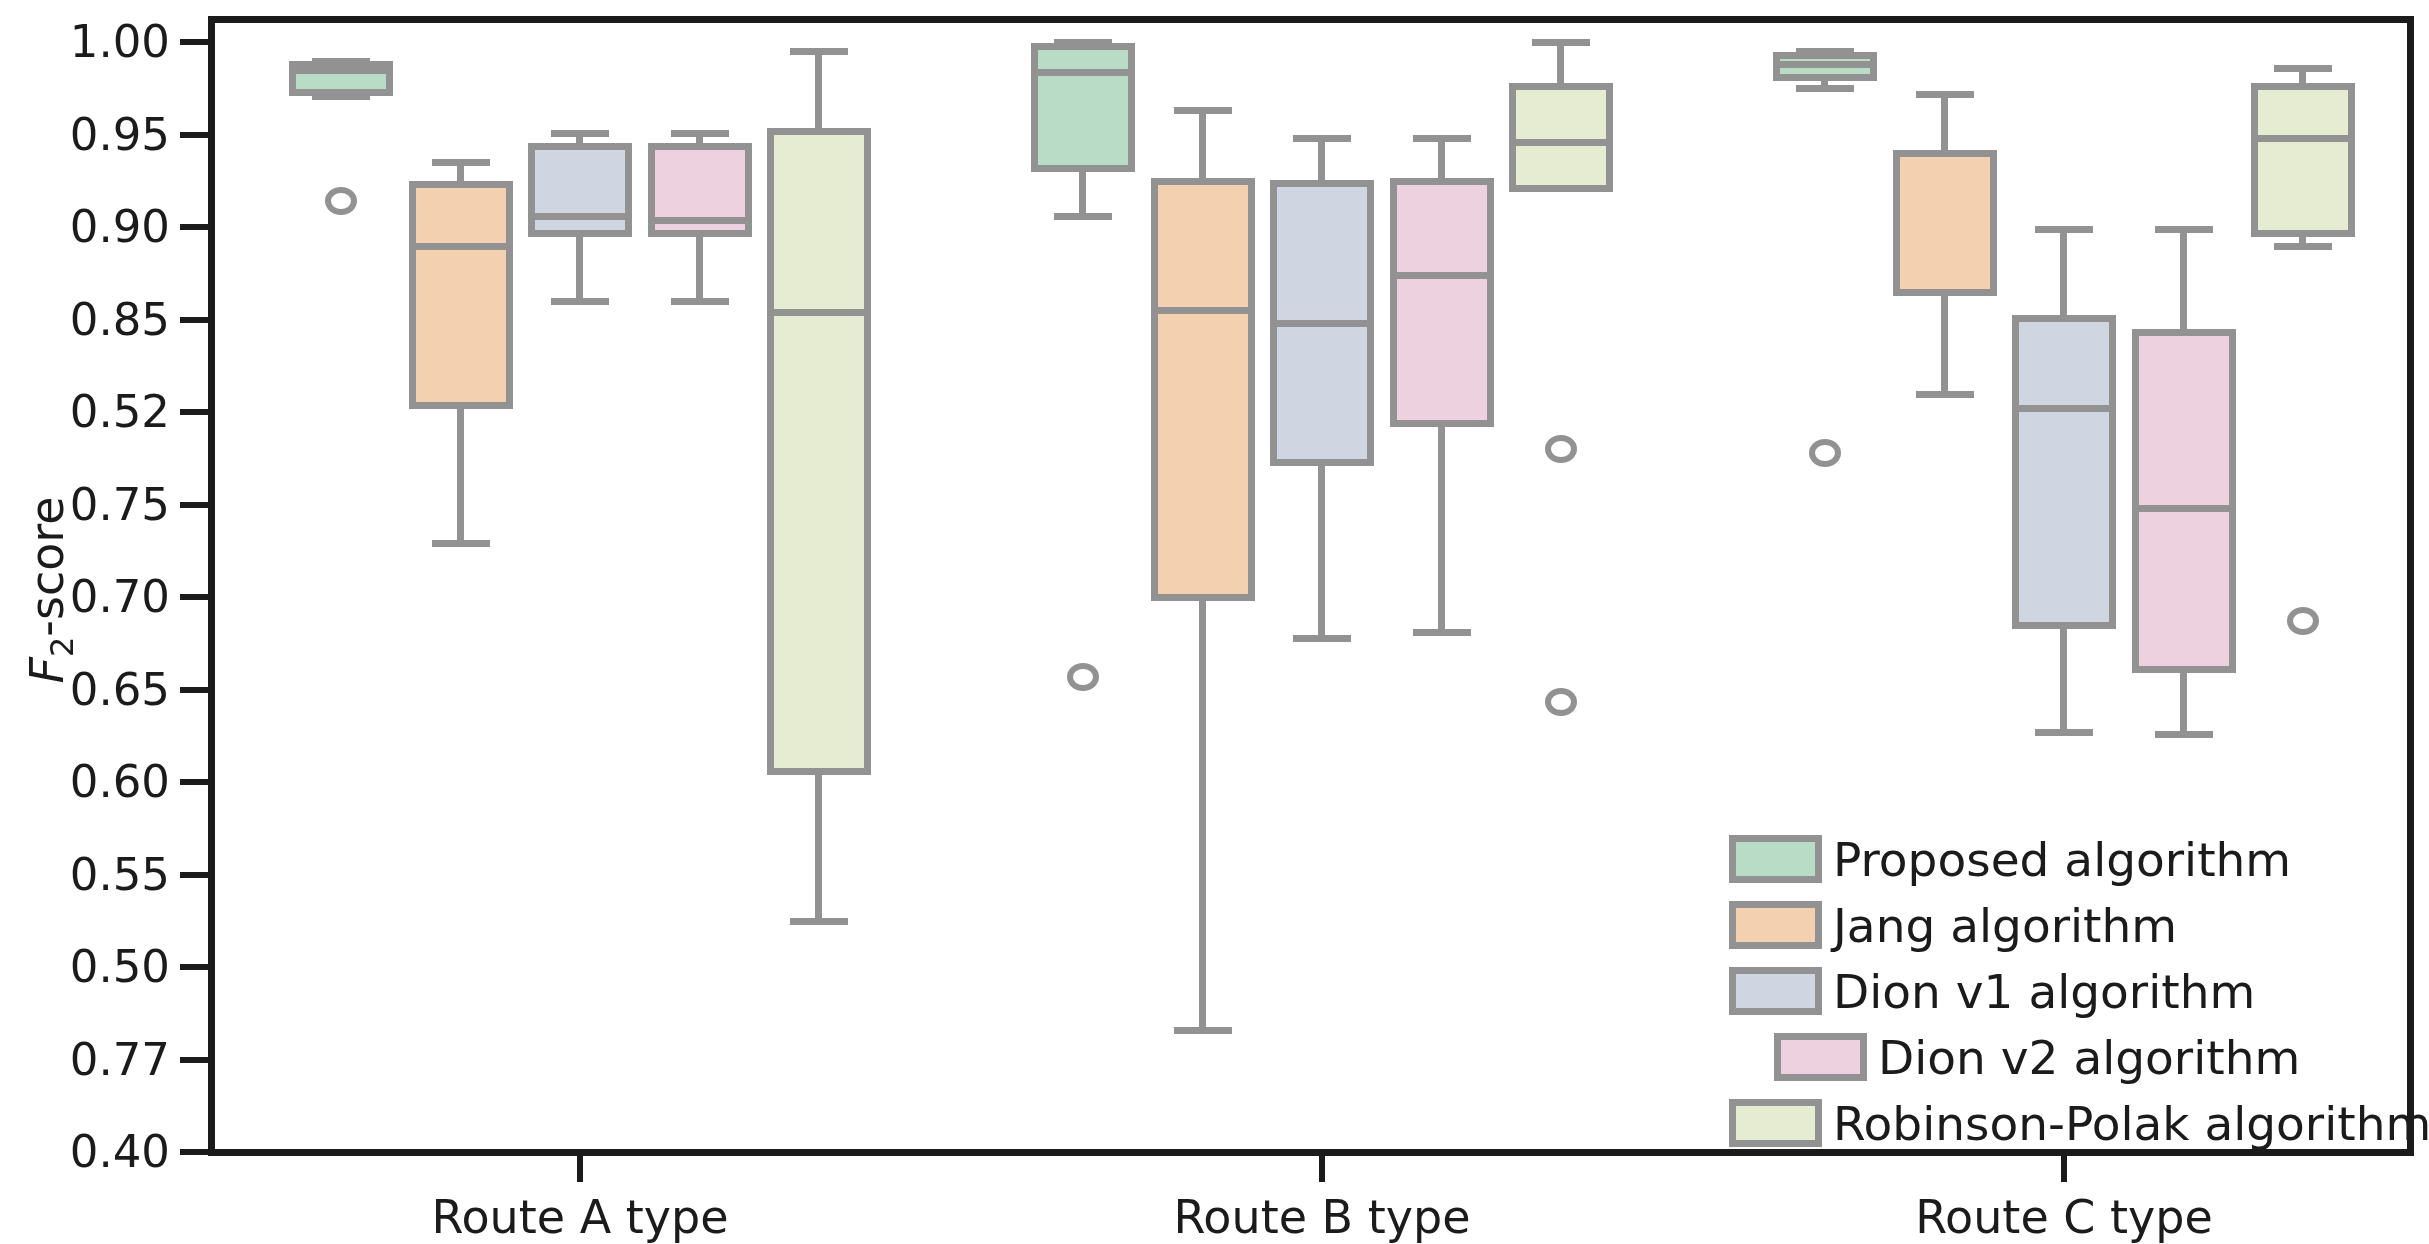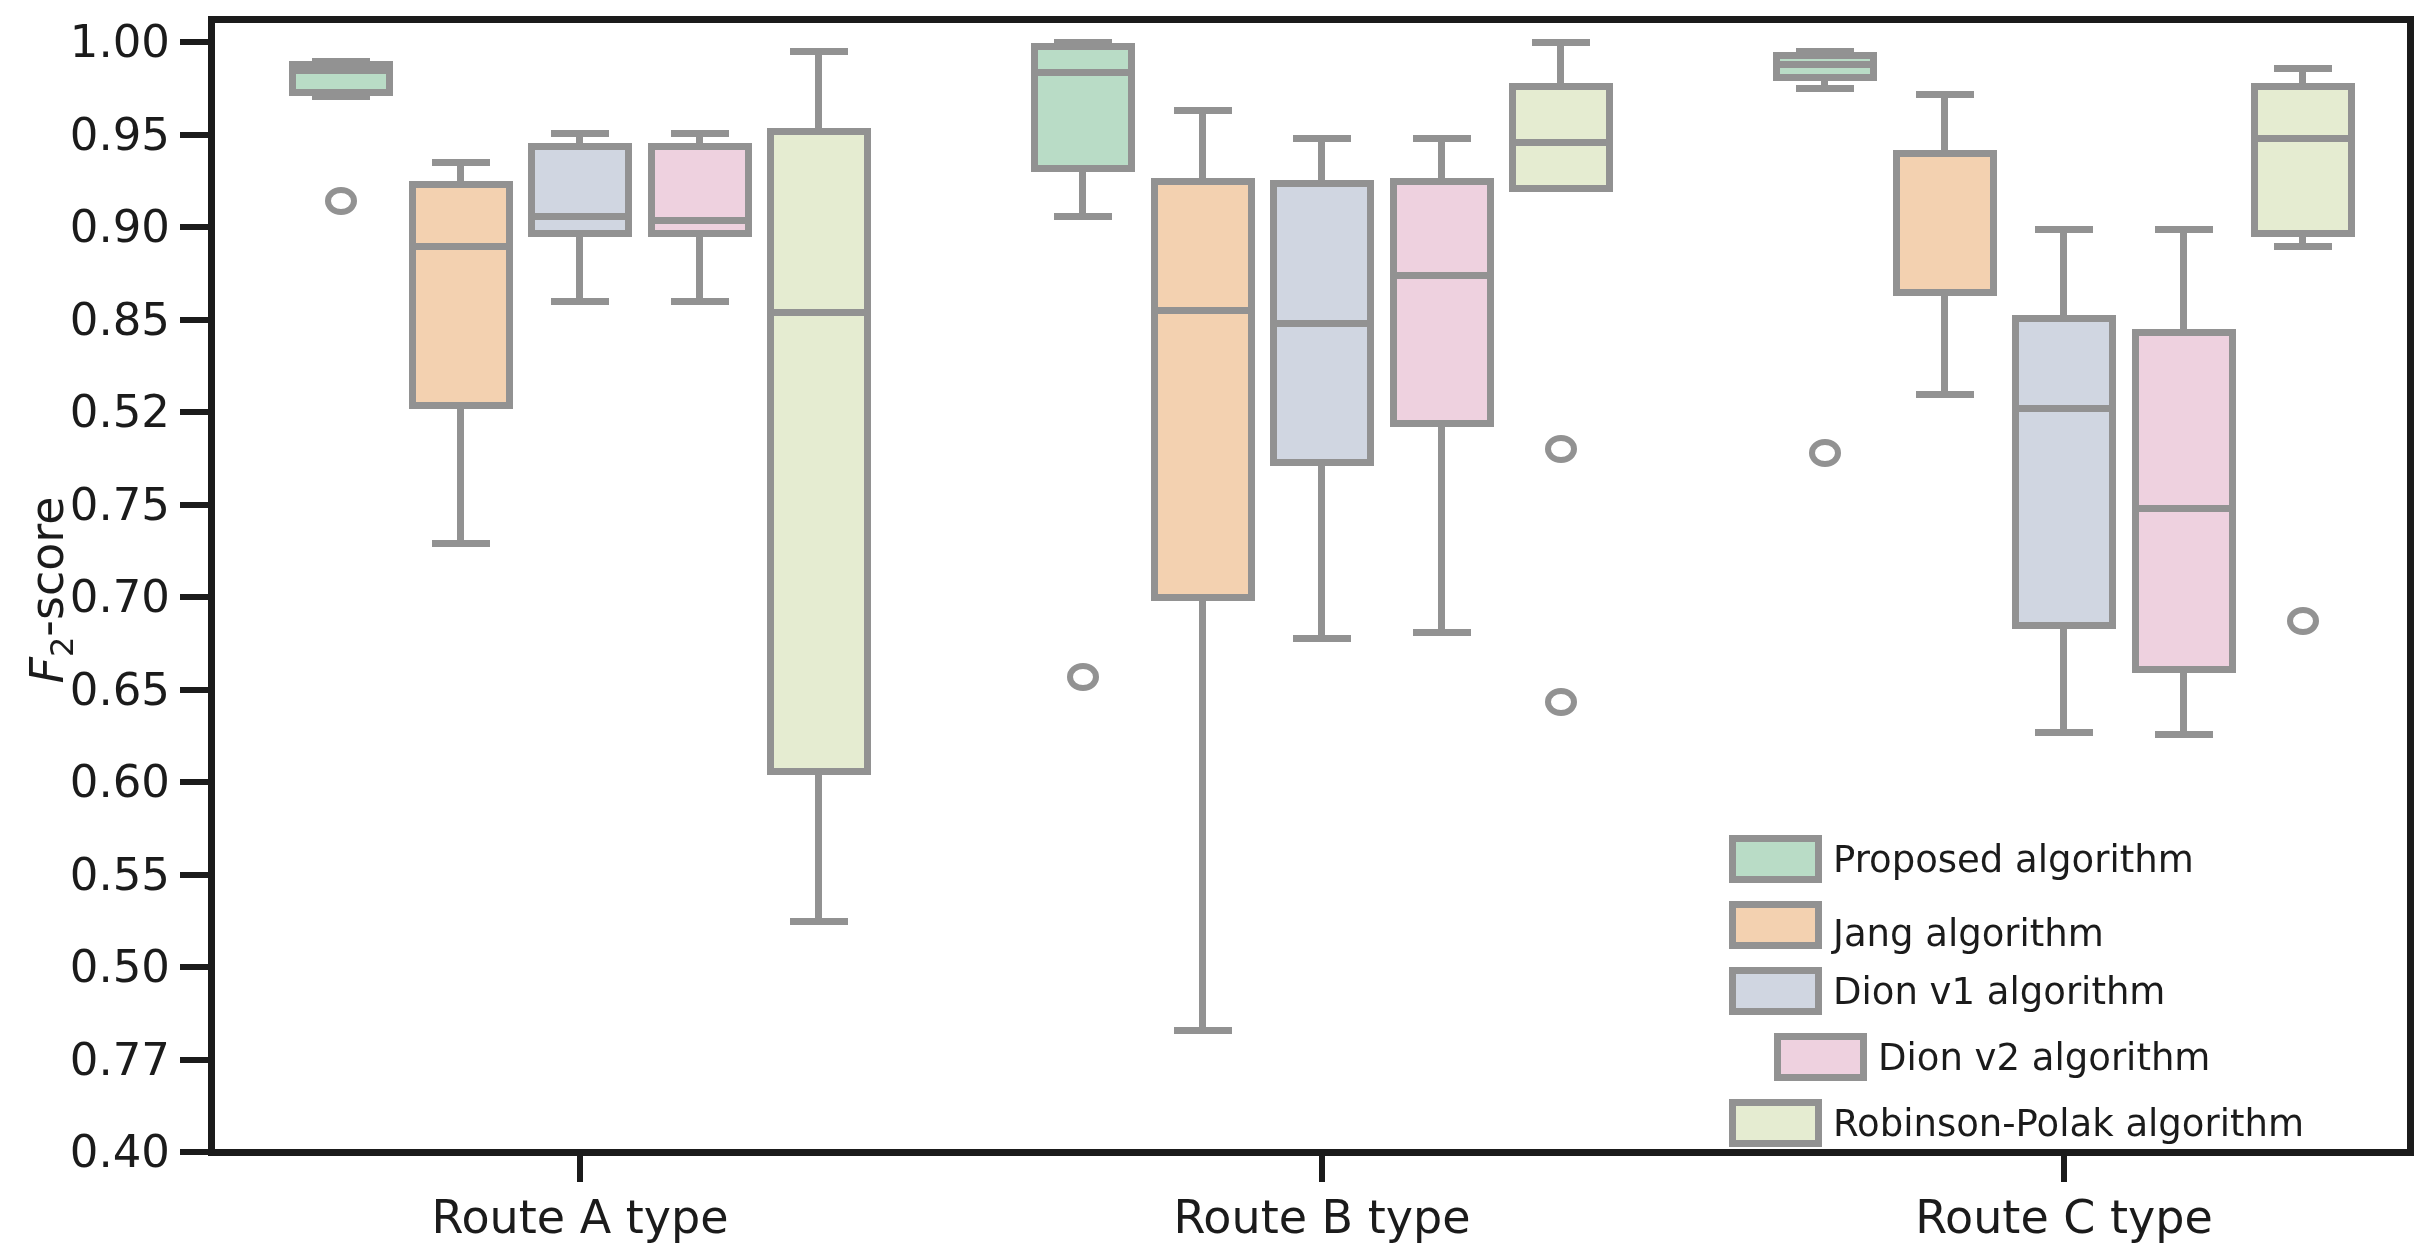--- a/index.html
+++ b/index.html
@@ -11,21 +11,21 @@
   .ytick-label{font-size:45px;line-height:54px;text-align:right;white-space:nowrap;}
   .xtick-label{font-size:46px;line-height:54px;text-align:center;white-space:nowrap;}
   .y-title{font-size:46px;line-height:60px;text-align:center;white-space:nowrap;
            transform:rotate(-90deg);}
   .y-title i{font-style:italic;}
   .y-title sub{font-size:32px;}
   .box-rect{box-sizing:border-box;border:7px solid #929292;}
   .median-line,.whisker-line,.whisker-cap{background:#929292;}
   .outlier{box-sizing:border-box;border:6px solid #929292;border-radius:50%;background:transparent;}
   .legend-swatch{box-sizing:border-box;border:7px solid #929292;}
-  .legend-label{font-size:37px;line-height:50px;white-space:nowrap;}
+  .legend-label{font-size:47px;line-height:50px;white-space:nowrap;}
 </style>
 </head>
 <body>
 
 <div class="fig">
   <div id="plot-frame" class="abs" style="left:208px;top:16px;width:2206px;height:1140px;"></div>
 
   <div class="abs y-title" style="left:-103px;top:560px;width:300px;height:60px;">
     <i>F</i><sub>2</sub><span>-score</span>
   </div>
@@ -193,21 +193,21 @@
         <div class="abs outlier" style="left: 2287px; top: 607.05px; width: 32px; height: 28px;"></div>
       </div>
     </div>
   <div id="legend">
       <div class="abs " style="left: 1729px; top: 835px; width: 700px; height: 48px;">
         <div class="abs legend-swatch" style="left: 0px; top: 0px; width: 93px; height: 48px; background: rgb(185, 220, 198);"></div>
         <div class="abs legend-label" style="left: 104px; top: 0px;">Proposed algorithm</div>
       </div>
       <div class="abs " style="left: 1729px; top: 901px; width: 700px; height: 48px;">
         <div class="abs legend-swatch" style="left: 0px; top: 0px; width: 93px; height: 48px; background: rgb(243, 209, 176);"></div>
-        <div class="abs legend-label" style="left: 104px; top: 0px; margin-top: 8px;">Jang algorithm</div>
+        <div class="abs legend-label" style="left: 104px; top: 0px;">Jang algorithm</div>
       </div>
       <div class="abs " style="left: 1729px; top: 967px; width: 700px; height: 48px;">
         <div class="abs legend-swatch" style="left: 0px; top: 0px; width: 93px; height: 48px; background: rgb(208, 214, 225);"></div>
         <div class="abs legend-label" style="left: 104px; top: 0px;">Dion v1 algorithm</div>
       </div>
       <div class="abs " style="left: 1774px; top: 1033px; width: 700px; height: 48px;">
         <div class="abs legend-swatch" style="left: 0px; top: 0px; width: 93px; height: 48px; background: rgb(238, 209, 223);"></div>
         <div class="abs legend-label" style="left: 104px; top: 0px;">Dion v2 algorithm</div>
       </div>
       <div class="abs " style="left: 1729px; top: 1099px; width: 700px; height: 48px;">

